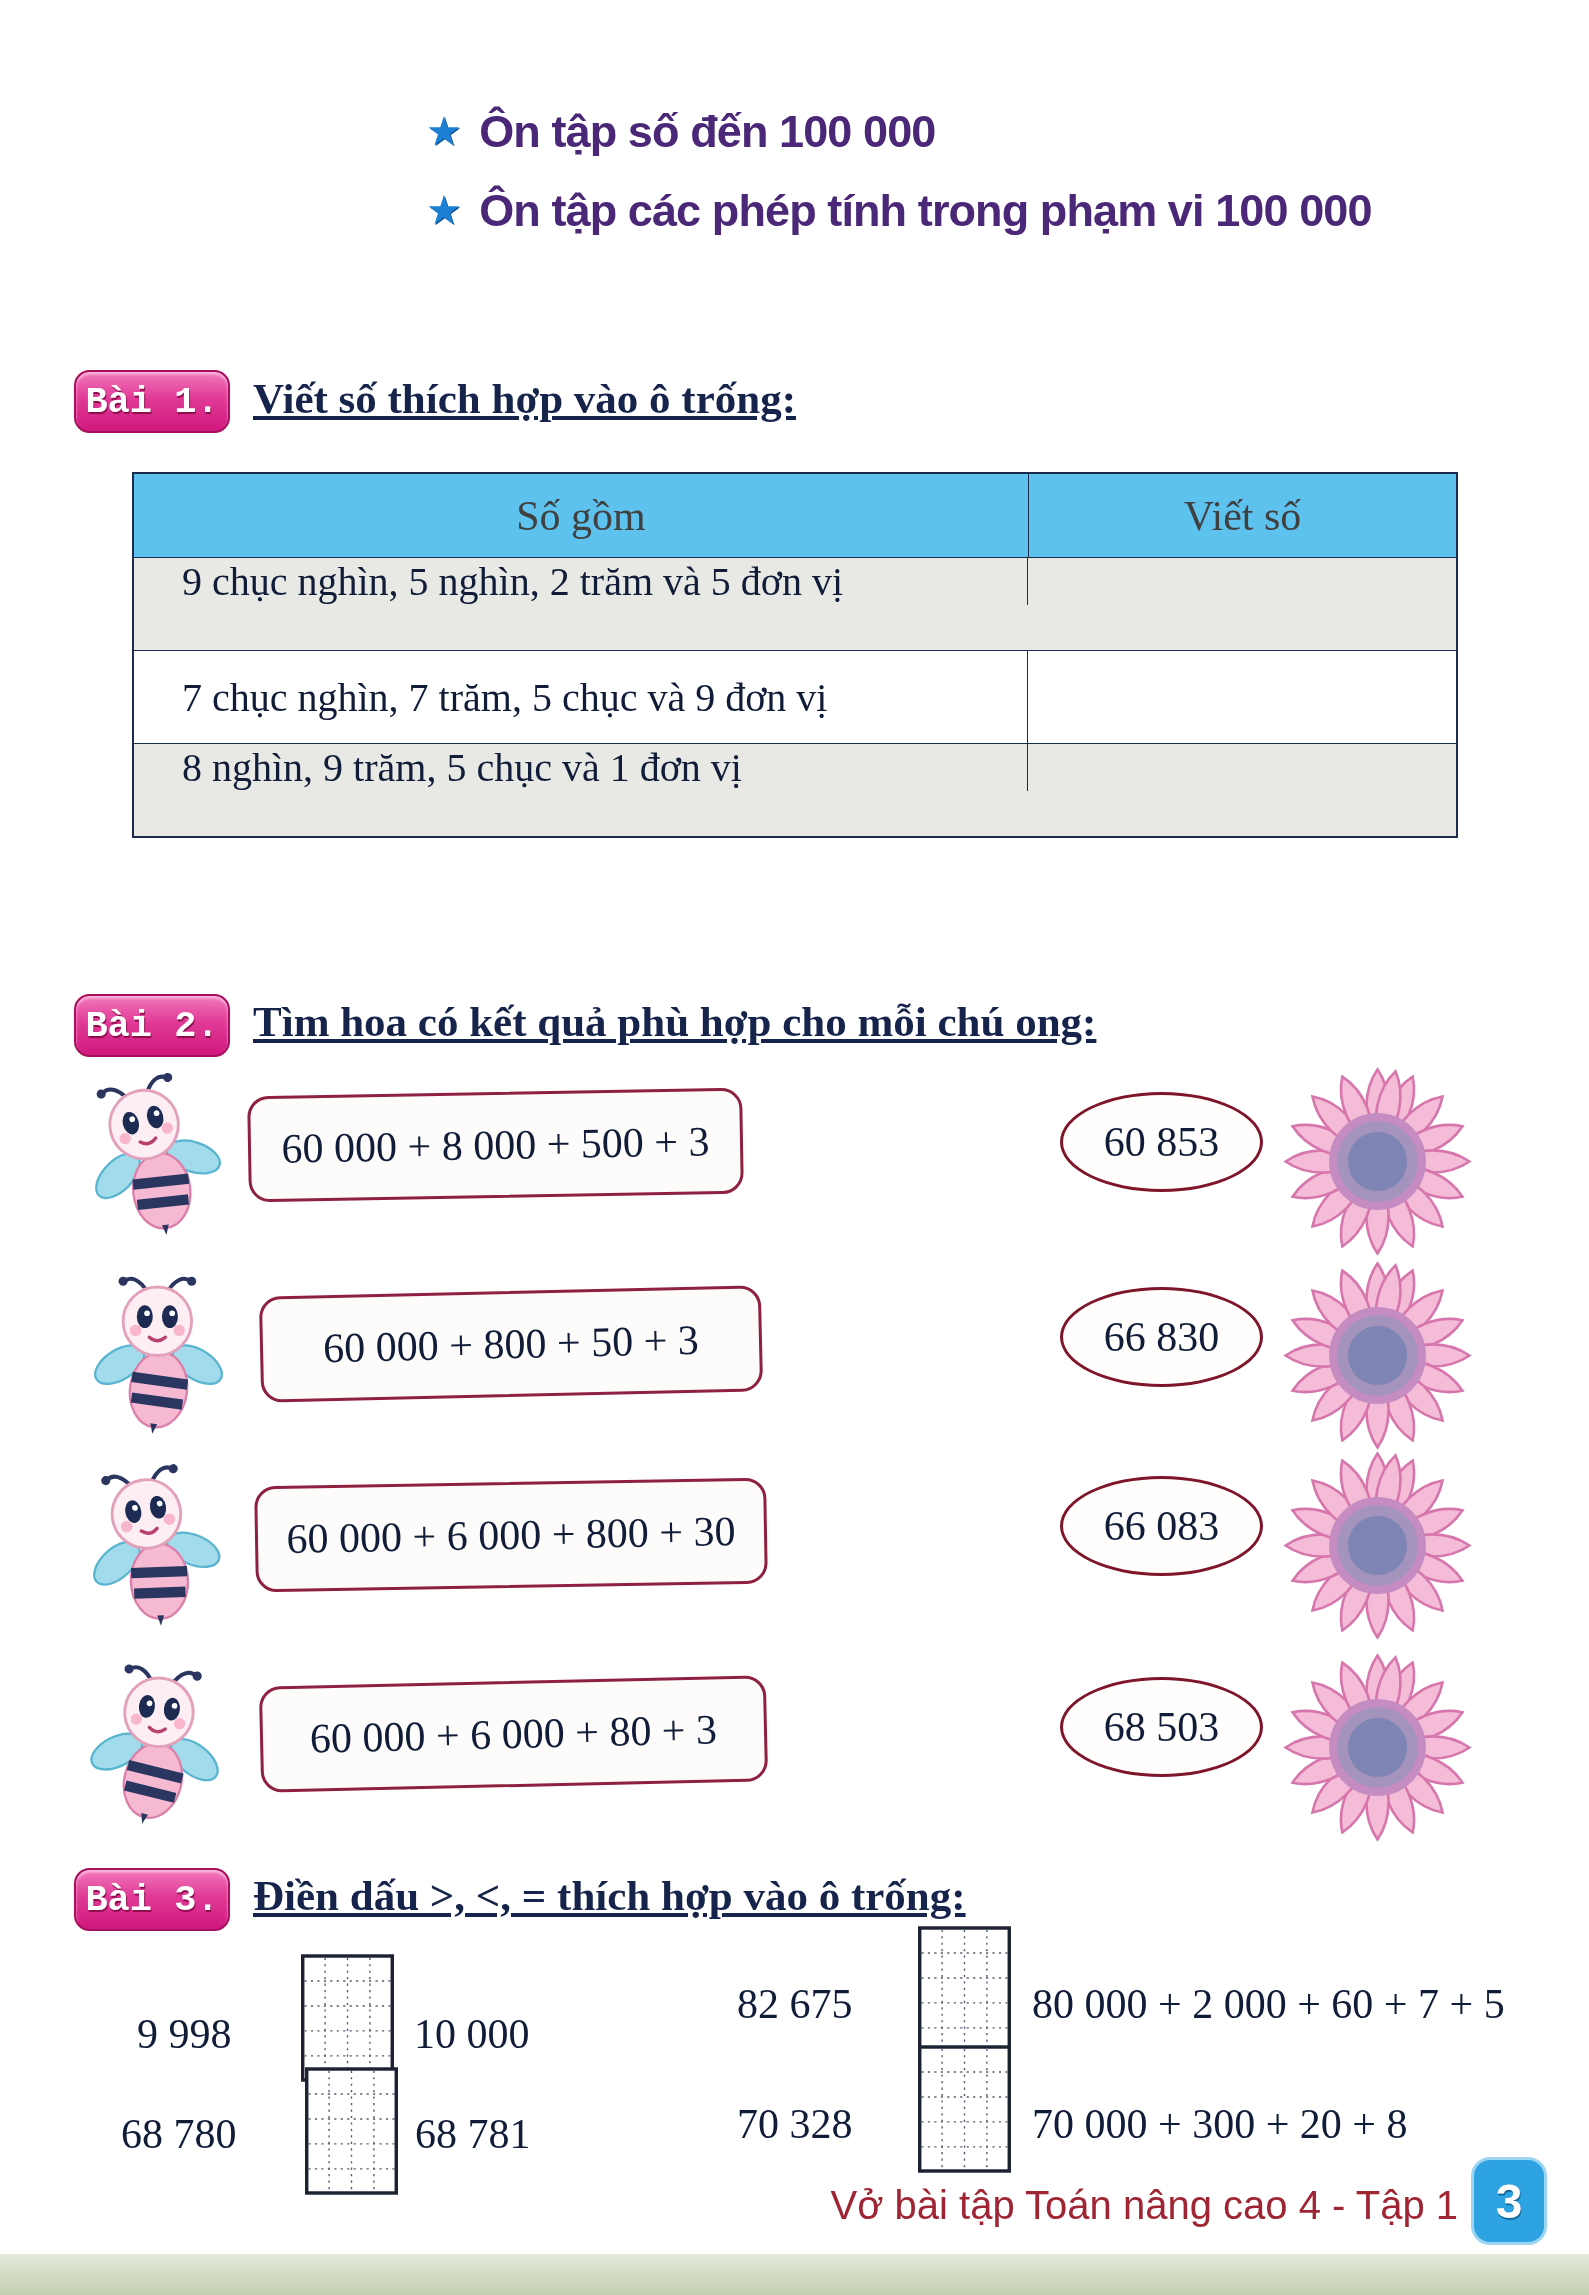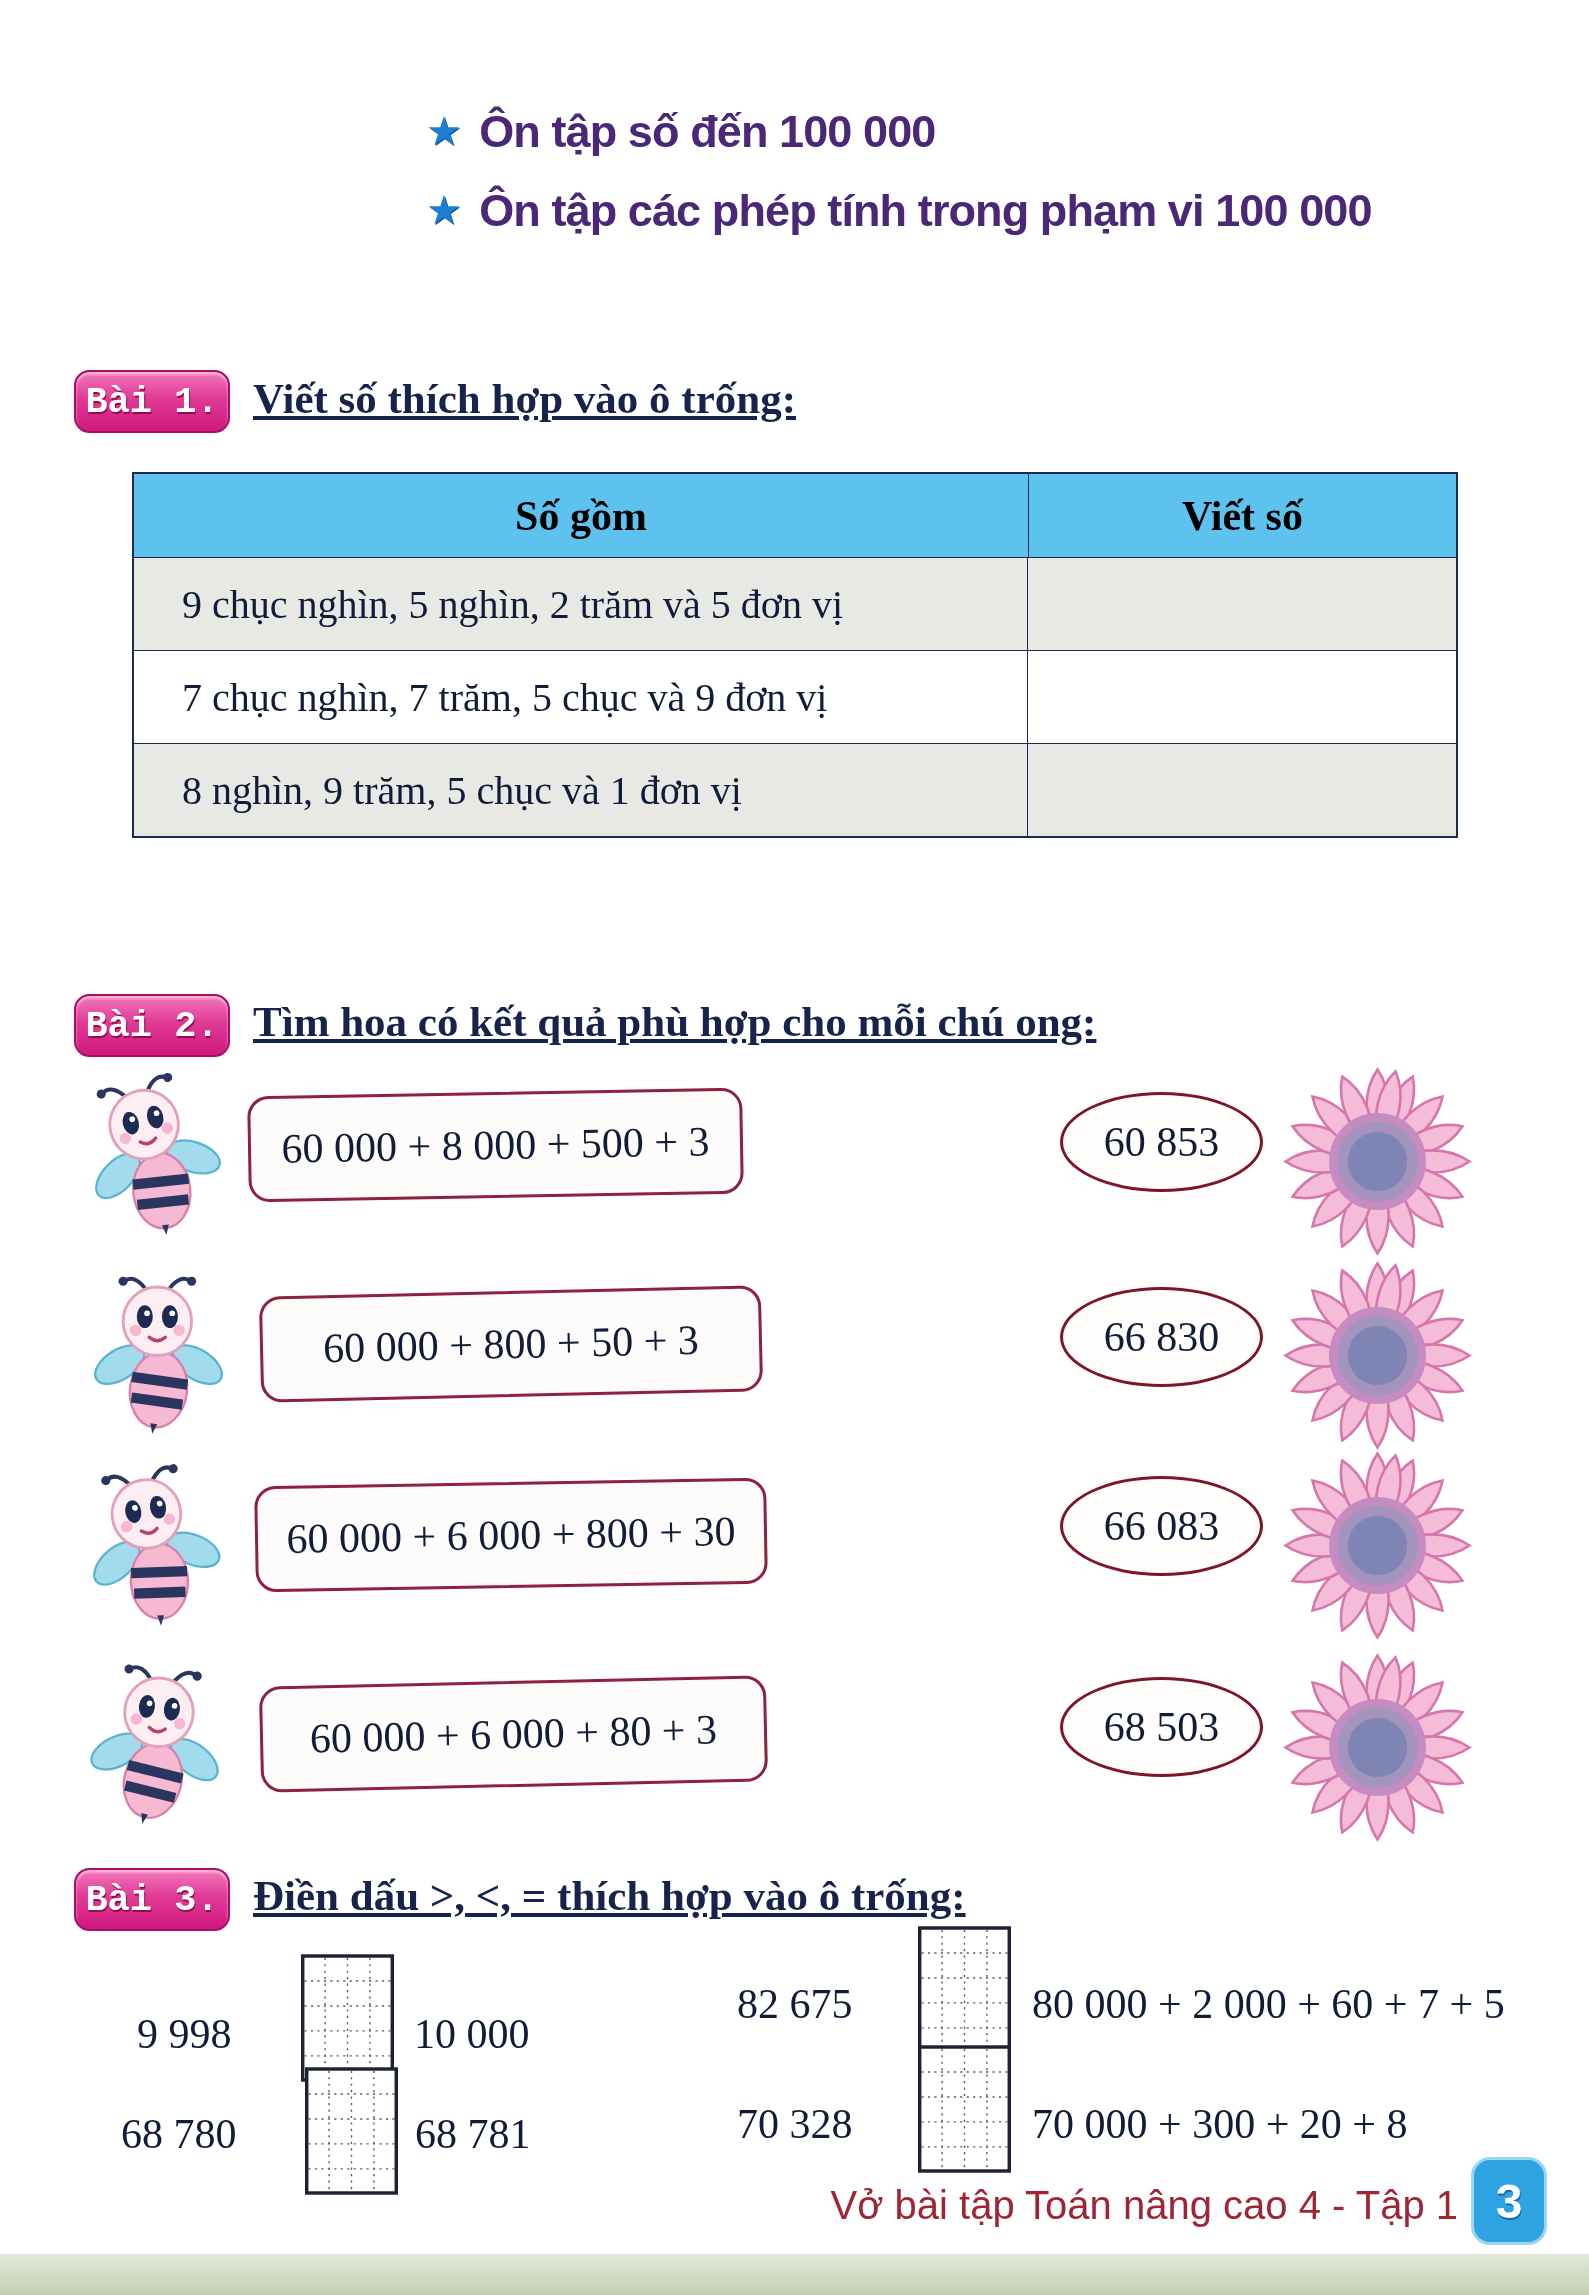--- a/index.html
+++ b/index.html
@@ -31,25 +31,25 @@
     background:linear-gradient(180deg,#f277ba 0%,#e03a96 45%,#d0177e 100%);
     border:2.6px solid #a80f5d;display:flex;align-items:center;justify-content:center;
     font-family:Liberation Mono, monospace;font-weight:bold;font-size:37px;color:#ffffff;
     text-shadow:0.9px 1.7px 0.9px #8c0c4c;box-shadow:inset 0 2.6px 2.6px #f9b9dc;}
   .instruction{font-weight:bold;font-size:43px;color:#16244b;white-space:nowrap;text-decoration:underline;}
 
   
   .b1-table{left:132px;top:472px;width:1322px;border:2.6px solid #1c2c4e;}
   .b1-header{display:flex;height:83px;background:#5ec2ee;}
   .b1-h-cell{display:flex;align-items:center;justify-content:center;
-    font-weight:bold;font-size:42px;color:#000000;}
+    font-weight:normal;font-size:42px;color:#404040;}
   .b1-h-cell.c1{width:894px;border-right:1.7px solid #1c2c4e;}
   .b1-h-cell.c2{flex:1;}
   .b1-row{display:flex;height:92px;border-top:1.7px solid #1c2c4e;background:#ffffff;}
-  .b1-row.alt{background:#e8e9e5;}
+  .b1-row.alt{background:#e8e9e5;flex-direction:column;}
   .b1-cell-desc{width:894px;border-right:1.7px solid #1c2c4e;display:flex;align-items:center;
     padding-left:48px;box-sizing:border-box;font-size:40px;color:#101c38;}
   .b1-cell-ans{flex:1;}
 
   
   .expr-box{height:106px;border:3.5px solid #8e2040;border-radius:21px;background:#fdfcfa;
     display:flex;align-items:center;justify-content:center;font-size:42px;color:#101c38;
     box-sizing:border-box;white-space:nowrap;}
   .oval{width:203px;height:100px;border:3.5px solid #7e1528;border-radius:50%;background:#fffefd;
     display:flex;align-items:center;justify-content:center;font-size:42px;color:#101c38;

